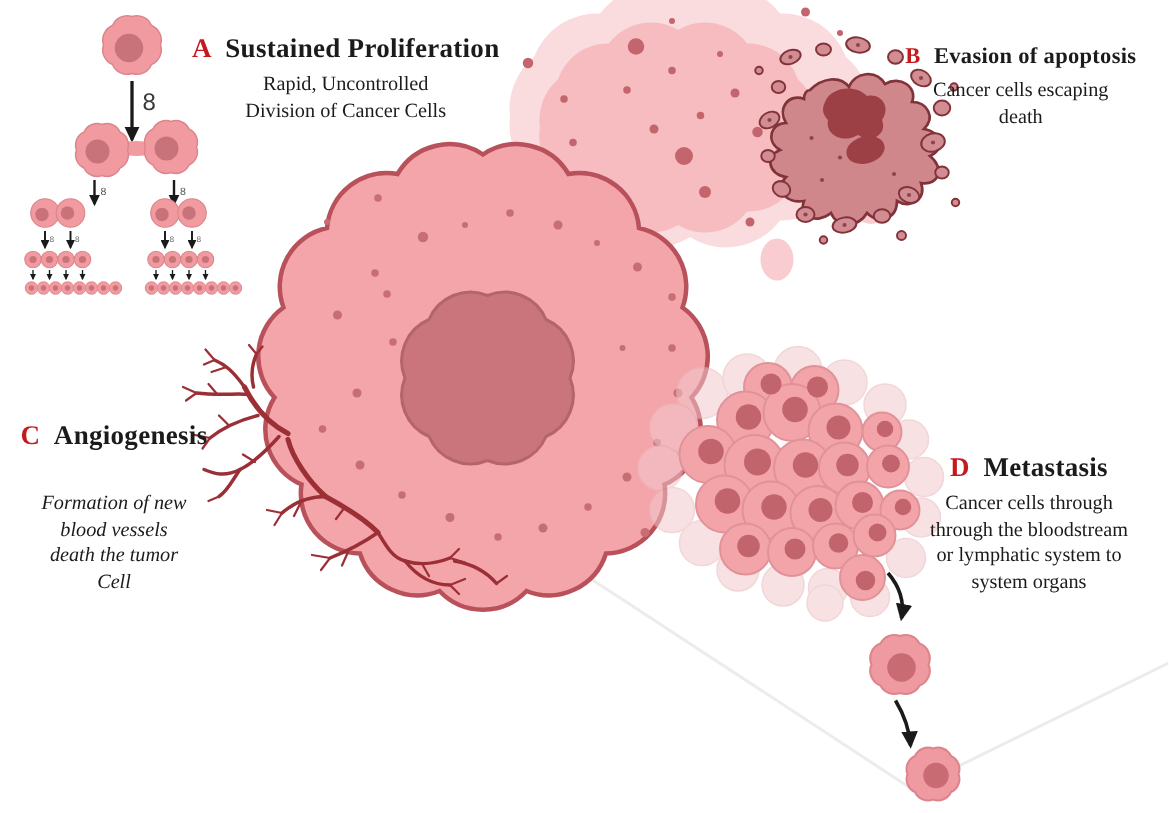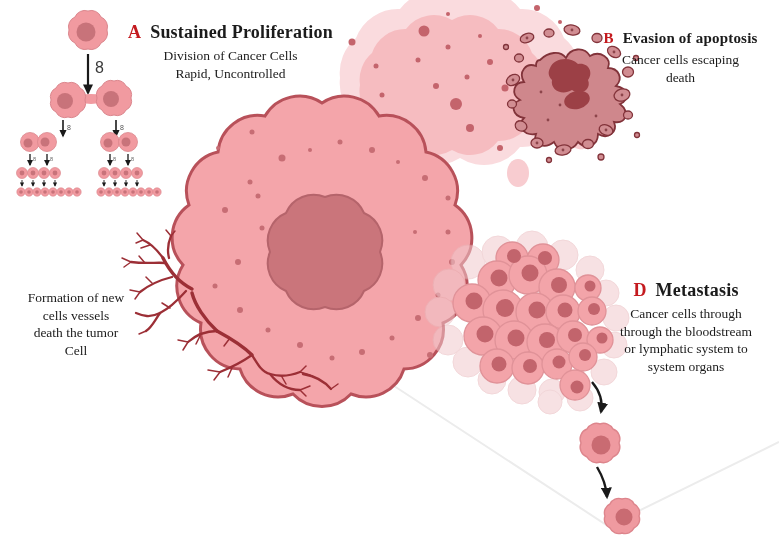--- a/index.html
+++ b/index.html
@@ -382,43 +382,44 @@
     <circle cx="601" cy="445" r="9.5" fill="#c96b72"></circle>
     <path d="M597,467 Q606,482 607,497" fill="none" stroke="#1a1a1a" stroke-width="2.4" marker-end="url(#ah)"></path>
     <path fill="#ef9aa0" stroke="#dd858c" stroke-width="1.4" d="M622,499 A9.5,9.5 0 0 1 634,504 A9.5,9.5 0 0 1 639,516 A9.5,9.5 0 0 1 634,528 A9.5,9.5 0 0 1 622,533 A9.5,9.5 0 0 1 610,528 A9.5,9.5 0 0 1 605,516 A9.5,9.5 0 0 1 610,504 A9.5,9.5 0 0 1 622,499 Z"></path>
     <circle cx="624" cy="517" r="8.5" fill="#c96b72"></circle>
   </g>
 </svg>
 
   <div class="label-block" style="left:118px;top:22px;width:225px;">
     <div class="label-head"><span class="letter">A</span><span>Sustained Proliferation</span></div>
     <div class="label-body">
+      <div>Rapid, Uncontrolled</div>
       <div>Division of Cancer Cells</div>
-      <div>Rapid, Uncontrolled</div>
     </div>
   </div>
 
   <div class="label-block" style="left:590px;top:30px;width:181px;">
     <div class="label-head" style="font-size:15px;"><span class="letter">B</span><span>Evasion of apoptosis</span></div>
     <div class="label-body">
       <div>Cancer cells escaping</div>
       <div>death</div>
     </div>
   </div>
 
   <div class="label-block" style="left:0px;top:280px;width:152px;">
-    <div class="label-body" style="margin-top:9px;">
+    <div class="label-head"><span class="letter">C</span><span>Angiogenesis</span></div>
+    <div class="label-body" style="margin-top:25px;font-style:italic;">
       <div>Formation of new</div>
-      <div>cells vessels</div>
+      <div>blood vessels</div>
       <div>death the tumor</div>
       <div>Cell</div>
     </div>
   </div>
 
-  <div class="label-block" style="left:593px;top:280px;width:186px;">
+  <div class="label-block" style="left:593px;top:301px;width:186px;">
     <div class="label-head"><span class="letter">D</span><span>Metastasis</span></div>
     <div class="label-body">
       <div>Cancer cells through</div>
       <div>through the bloodstream</div>
       <div>or lymphatic system to</div>
       <div>system organs</div>
     </div>
   </div>
 
 </div>

